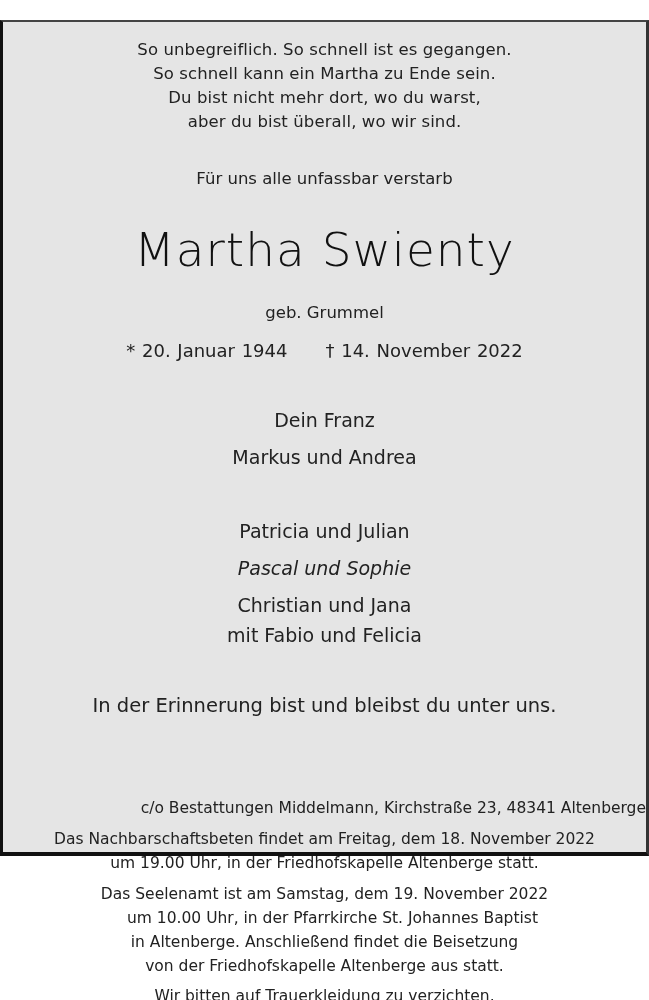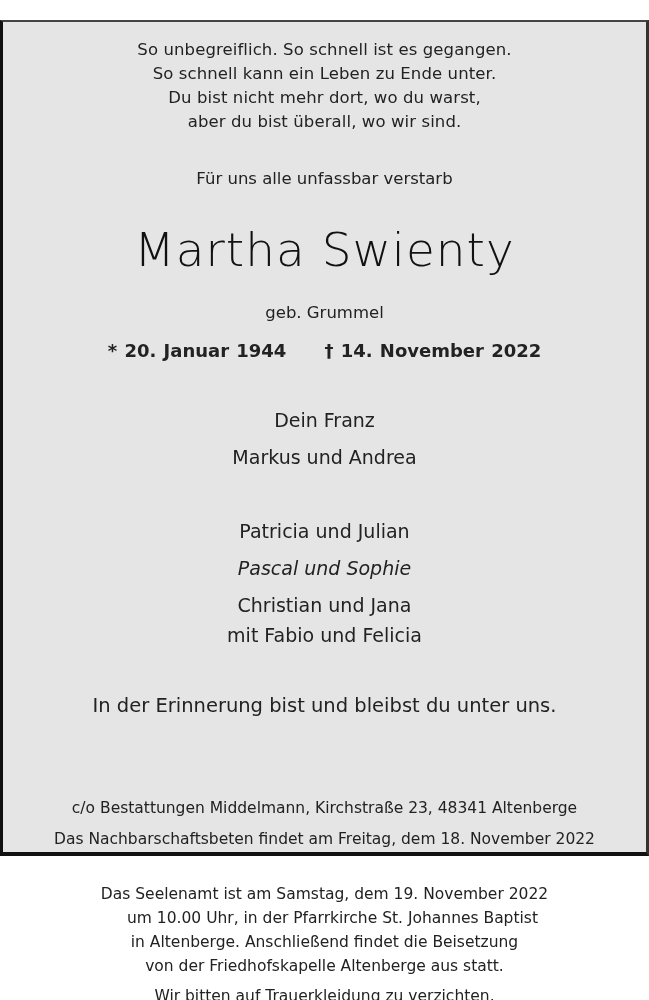--- a/index.html
+++ b/index.html
@@ -24,46 +24,47 @@
     .family { font-size: 19px; color: #222; }
     .motto { font-size: 19.5px; color: #222; }
     .info { font-size: 15.5px; color: #222; }
   </style>
 </head>
 <body>
 
 <div class="card">
 
   <div class="line poem" style="top:18px;">So unbegreiflich. So schnell ist es gegangen.</div>
-  <div class="line poem" style="top:42px;">So schnell kann ein Leben zu Ende unter.</div>
+  <div class="line poem" style="top:42px;">So schnell kann ein Martha zu Ende sein.</div>
   <div class="line poem" style="top:66px;">Du bist nicht mehr dort, wo du warst,</div>
   <div class="line poem" style="top:90px;">aber du bist überall, wo wir sind.</div>
 
   <div class="line intro" style="top:147px;">Für uns alle unfassbar verstarb</div>
 
   <div class="line name" style="top:201px;">Martha Swienty</div>
 
   <div class="line maiden" style="top:281px;">geb. Grummel</div>
 
-  <div class="line dates" style="top:318px;font-weight:bold;">
+  <div class="line dates" style="top:318px;">
     <span>* 20. Januar 1944</span><span class="gap"></span><span>† 14. November 2022</span>
   </div>
 
   <div class="line family" style="top:387px;">Dein Franz</div>
   <div class="line family" style="top:424px;">Markus und Andrea</div>
   <div class="line family" style="top:498px;">Patricia und Julian</div>
   <div class="line family" style="top:535px;font-style:italic;">Pascal und Sophie</div>
   <div class="line family" style="top:572px;">Christian und Jana</div>
   <div class="line family" style="top:602px;">mit Fabio und Felicia</div>
 
   <div class="line motto" style="top:672px;">In der Erinnerung bist und bleibst du unter uns.</div>
 
-  <div class="line info" style="top:777px;">c/o Bestattungen Middelmann, Kirchstraße 23, 48341 Altenberge</div>
+  <div class="line info" style="top:777px;text-align:right;">c/o Bestattungen Middelmann, Kirchstraße 23, 48341 Altenberge</div>
 
   <div class="line info" style="top:808px;">Das Nachbarschaftsbeten findet am Freitag, dem 18. November 2022</div>
+  <div class="line info" style="top:832px;">um 19.00 Uhr, in der Friedhofskapelle Altenberge statt.</div>
 
   <div class="line info" style="top:863px;">Das Seelenamt ist am Samstag, dem 19. November 2022</div>
   <div class="line info" style="top:887px;padding-left:8px;">um 10.00 Uhr, in der Pfarrkirche St. Johannes Baptist</div>
   <div class="line info" style="top:911px;">in Altenberge. Anschließend findet die Beisetzung</div>
   <div class="line info" style="top:935px;">von der Friedhofskapelle Altenberge aus statt.</div>
 
   <div class="line info" style="top:965px;">Wir bitten auf Trauerkleidung zu verzichten.</div>
 
 </div>
 

